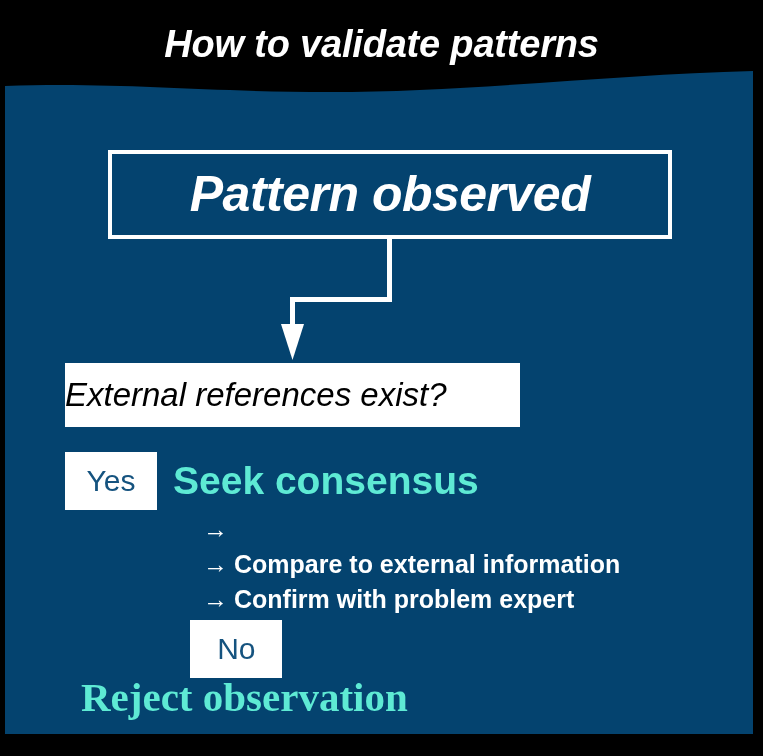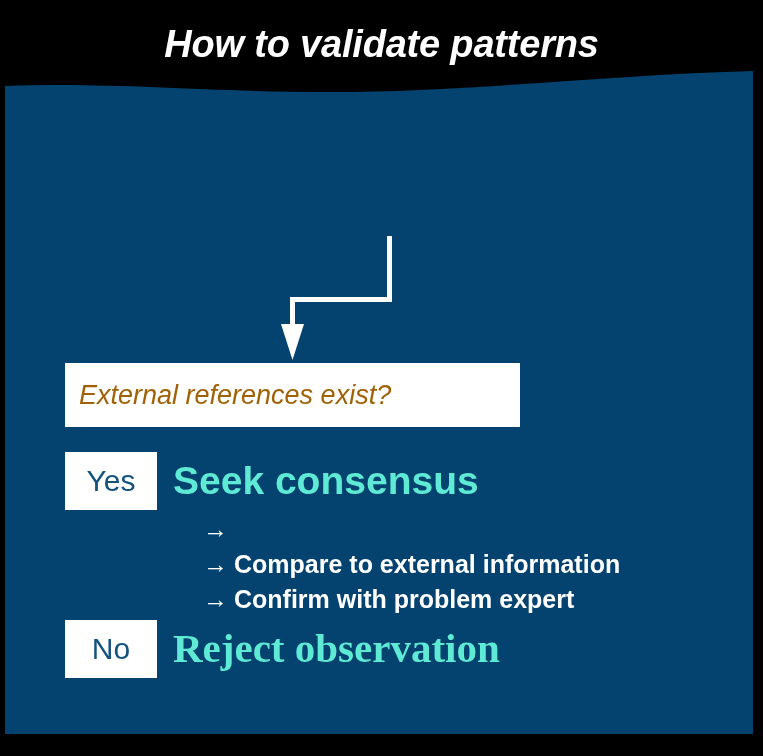--- a/index.html
+++ b/index.html
@@ -99,38 +99,38 @@
     position: absolute;
     left: 65px;
     top: 363px;
     width: 455px;
     height: 64px;
     background: #ffffff;
     display: flex;
     align-items: center;
   }
   #question-box .label {
-    color: #a16207;
-    font-size: 27px;
+    color: #000000;
+    font-size: 33px;
     font-style: italic;
     font-weight: normal;
     line-height: 38px;
-    padding-left: 14px;
+    padding-left: 0;
     white-space: nowrap;
   }
 
   
   .branch-row {
     position: absolute;
     left: 65px;
     display: flex;
     align-items: center;
   }
   #branch-yes { top: 452px; }
-  #branch-no  { top: 620px; }
+  #branch-no  { top: 620px; flex-direction: column; }
 
   .tag-box {
     width: 92px;
     height: 58px;
     background: #ffffff;
     display: flex;
     align-items: center;
     justify-content: center;
     flex: 0 0 auto;
   }
@@ -191,20 +191,23 @@
                C 470,92 620,74 753,71
                L 753,734
                L 5,734 Z" fill="#04436F"></path>
     </svg>
   </div>
 
   <div id="title">How to validate patterns</div>
 
   <div id="flow">
 
+    <div id="pattern-box">
+      <span class="label">Pattern observed</span>
+    </div>
 
     <div id="connector">
       <svg width="140" height="130" viewBox="0 0 140 130" xmlns="http://www.w3.org/2000/svg" aria-hidden="true">
 
         <rect x="117" y="0" width="5" height="66" fill="#ffffff"></rect>
 
         <rect x="20" y="61" width="102" height="5" fill="#ffffff"></rect>
 
         <rect x="20" y="61" width="5" height="28" fill="#ffffff"></rect>
 

